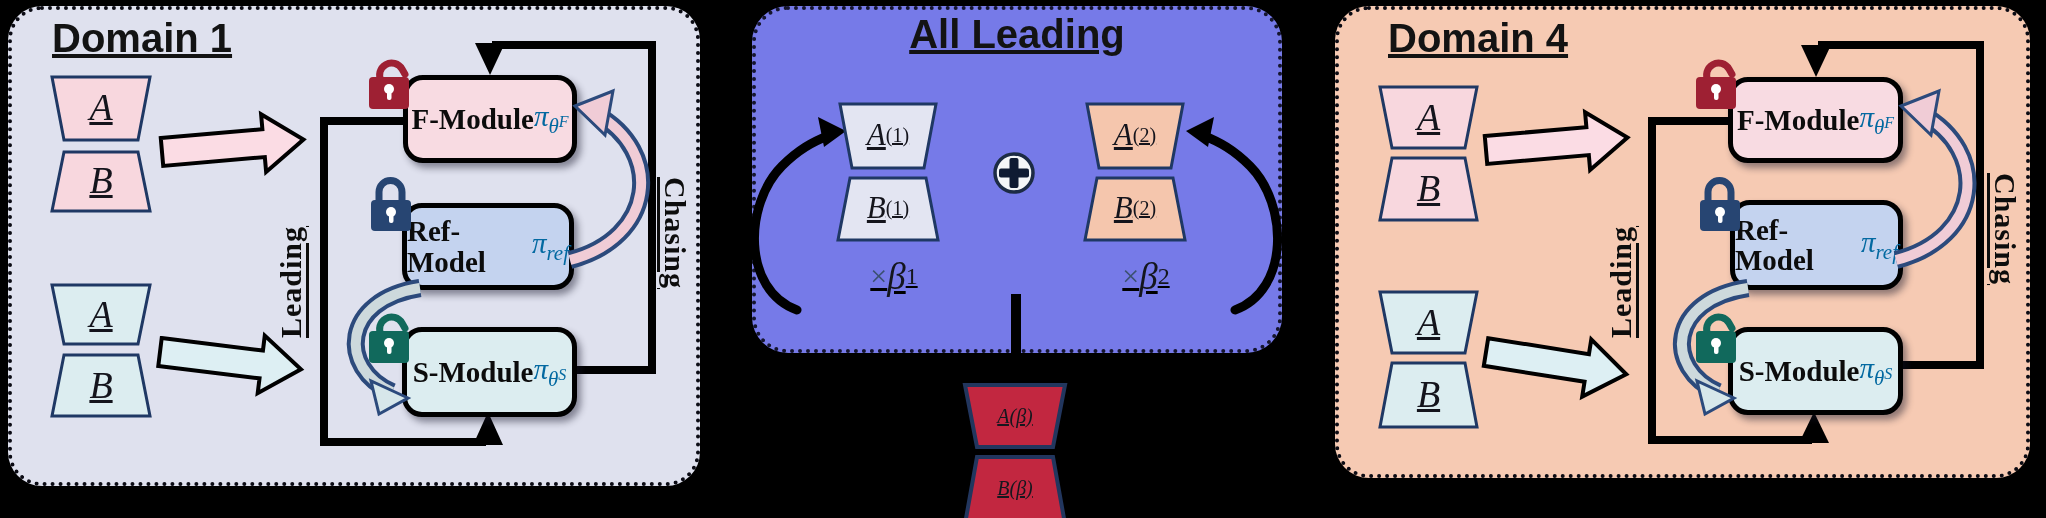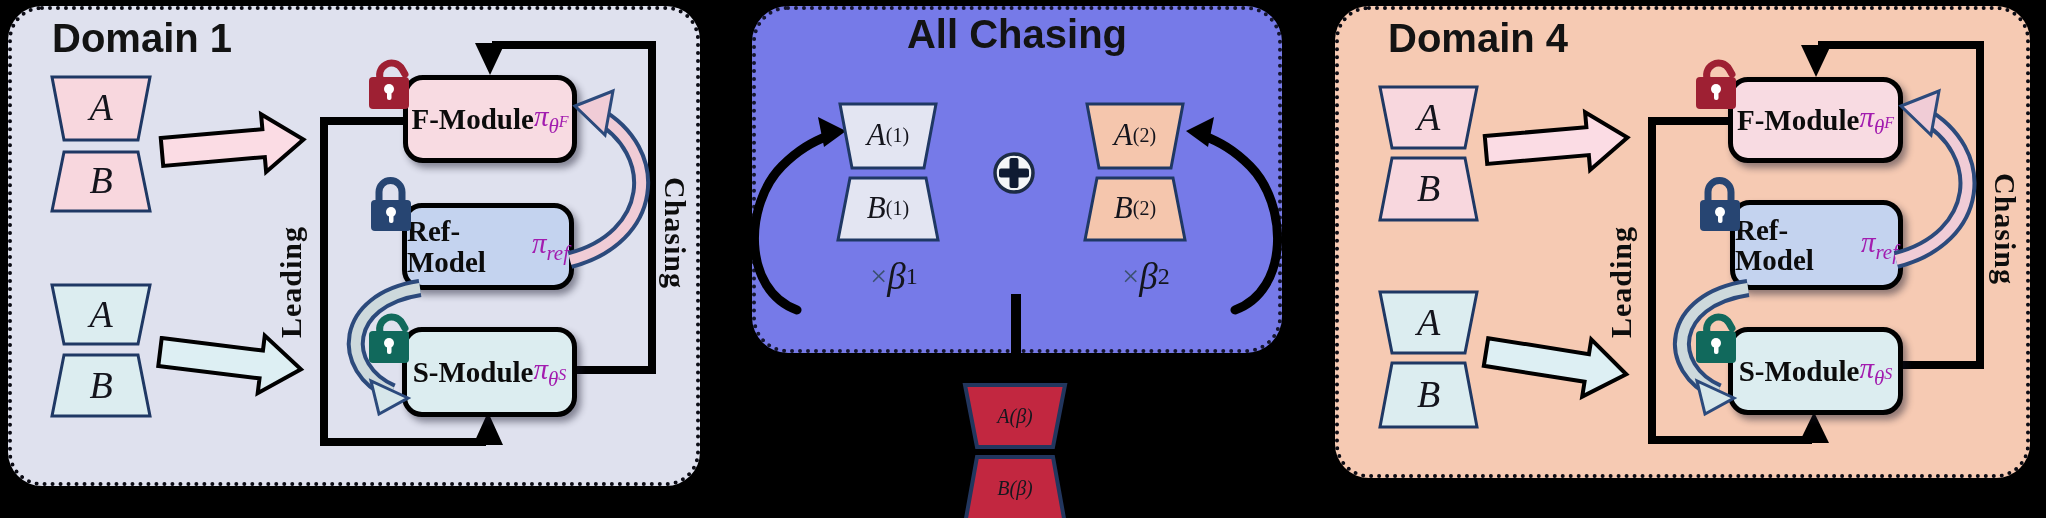--- a/index.html
+++ b/index.html
@@ -25,26 +25,26 @@
     display:flex; flex-direction:row; align-items:center; justify-content:center;
     box-shadow:4px 5px 7px rgba(20,20,40,.45);
   }
   #box-f1  { left:403px;  top:75px;  width:174px; height:88px; background:#f8dbe2; }
   #box-ref1{ left:402px;  top:203px; width:172px; height:87px; background:#c4d3ef; }
   #box-s1  { left:402px;  top:327px; width:175px; height:90px; background:#dcedf0; }
   #box-f2  { left:1728px; top:77px;  width:175px; height:86px; background:#f8dbe2; }
   #box-ref2{ left:1730px; top:200px; width:173px; height:90px; background:#c4d3ef; }
   #box-s2  { left:1728px; top:327px; width:175px; height:88px; background:#dcedf0; }
   .mname { font-weight:bold; font-size:29px; color:#0c0c0c; line-height:1.05; }
-  .mpi   { font-size:29px; font-style:italic; color:#a21caf; line-height:1.0; }
+  .mpi   { font-size:29px; font-style:italic; color:#0369a1; line-height:1.0; }
   .psub  { font-size:21px; vertical-align:-7px; }
   .psup  { font-size:16px; vertical-align:-1px; }
 
   
-  .lab { position:absolute; z-index:5; display:flex; align-items:center; justify-content:center; }
+  .lab { position:absolute; z-index:5; display:flex; align-items:center; justify-content:center;text-decoration:underline; }
   .title { font-family:"Liberation Sans",sans-serif; font-weight:900; font-size:40px; color:#131313; letter-spacing:0px; }
   #t-all { width:530px; }
   .tletter { font-style:italic; font-size:38px; color:#14141c; }
   .adp { font-style:italic; font-size:31px; color:#14141c; }
   .adp sup { font-size:20px; font-style:normal; }
   .scale .times { font-style:normal; font-size:30px; color:#3b5070; }
   .scale .beta  { font-style:italic; font-size:37px; color:#14161d; }
   .scale .bsub  { font-size:24px; color:#14161d; vertical-align:-9px; }
   .mergedlab { font-style:italic; font-size:20px; color:#15171e; }
   .vlab {
@@ -201,21 +201,21 @@
     </g>
     <g transform="translate(1327,0)">
       <path d="M 382 332 v -10 a 12 12 0 0 1 24 0 v 6" fill="none" stroke="#11695c" stroke-width="7" stroke-linecap="round" transform="rotate(-30 406 330)"></path>
       <rect x="369" y="331" width="40" height="32" rx="4" fill="#11695c"></rect>
       <circle cx="389" cy="343" r="5" fill="#fff"></circle>
         <rect x="387" y="345" width="4.5" height="9" rx="2" fill="#fff"></rect>
     </g>
   </svg>
 
   <div class="lab title" style="left:52px;top:16px;">Domain 1</div>
-  <div class="lab title" id="t-all" style="left:752px;top:12px;">All Chasing</div>
+  <div class="lab title" id="t-all" style="left:752px;top:12px;">All Leading</div>
   <div class="lab title" style="left:1388px;top:16px;">Domain 4</div>
 
   <div class="lab tletter" style="left:52px;top:77px;width:98px;height:60px;">A</div>
   <div class="lab tletter" style="left:52px;top:150px;width:98px;height:60px;">B</div>
   <div class="lab tletter" style="left:52px;top:285px;width:98px;height:58px;">A</div>
   <div class="lab tletter" style="left:52px;top:355px;width:98px;height:60px;">B</div>
 
   <div class="lab tletter" style="left:1380px;top:87px;width:97px;height:60px;">A</div>
   <div class="lab tletter" style="left:1380px;top:158px;width:97px;height:60px;">B</div>
   <div class="lab tletter" style="left:1380px;top:292px;width:97px;height:59px;">A</div>

